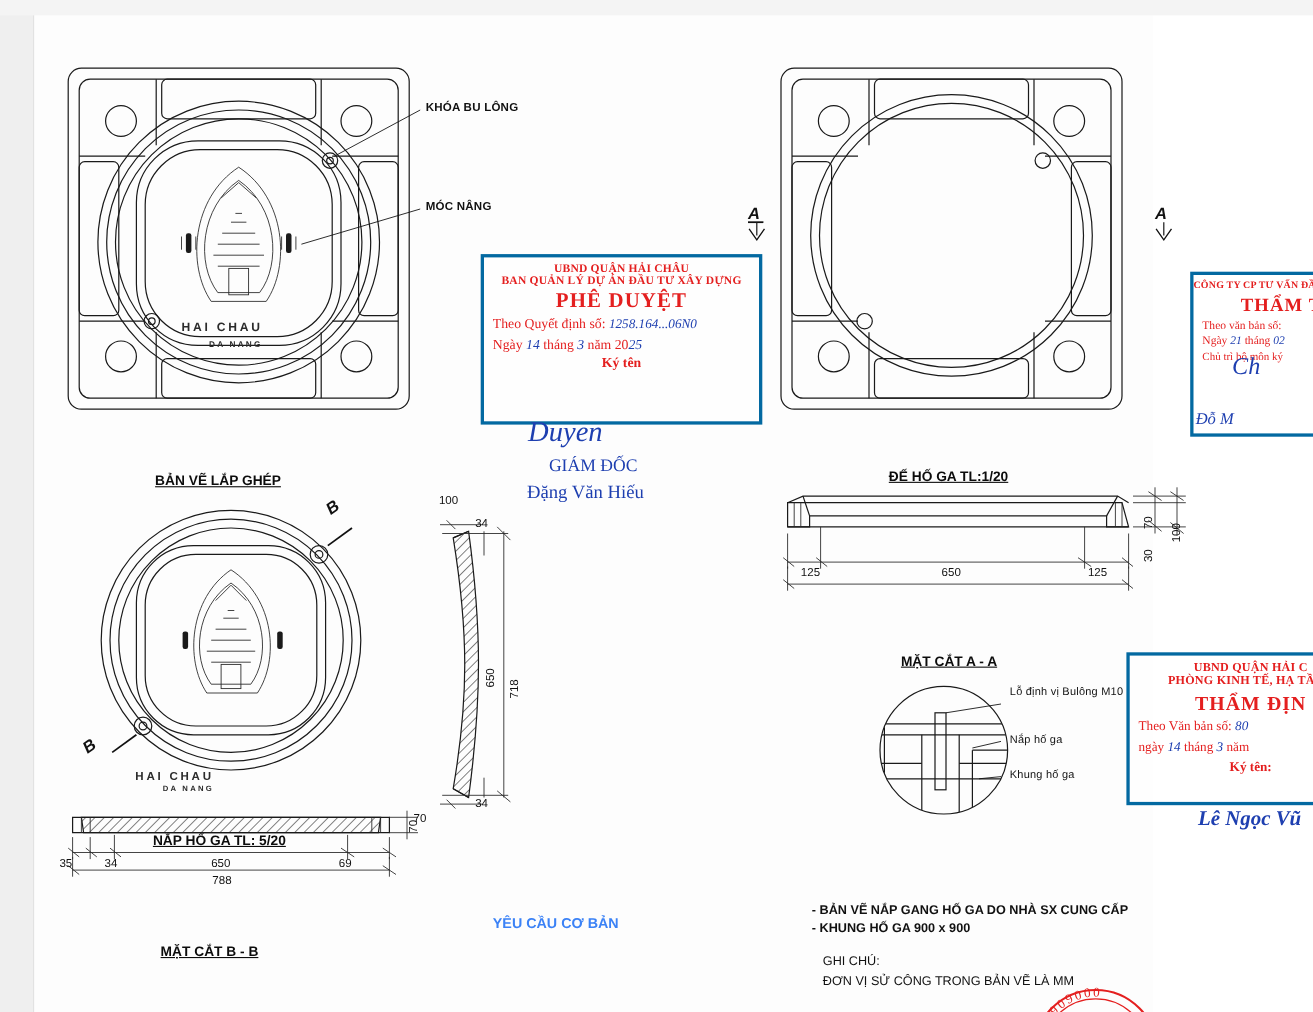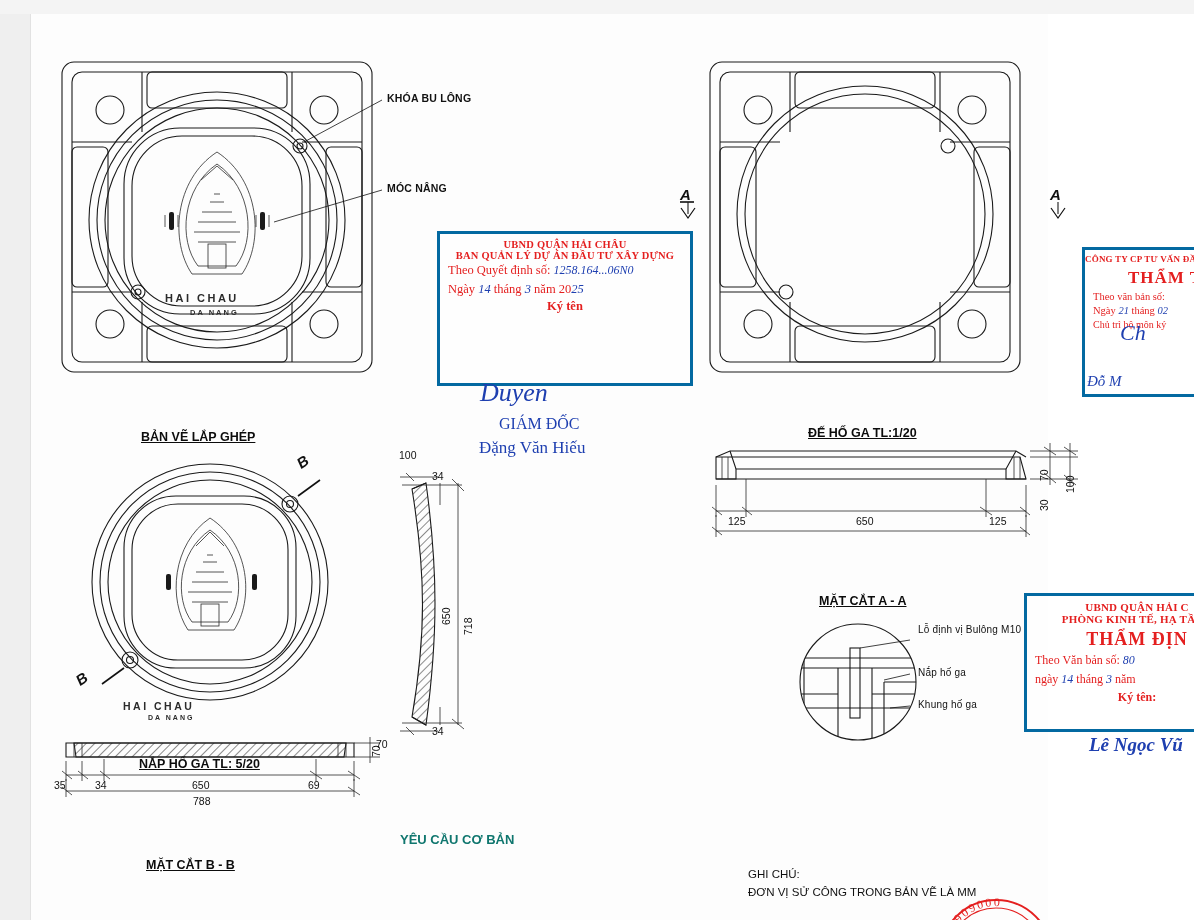--- a/index.html
+++ b/index.html
@@ -71,22 +71,23 @@
     position: absolute;
     font-size: 11.5px;
     line-height: 16px;
     color: #111;
     white-space: pre-line;
   }
   .notes-title {
     position: absolute;
     font-size: 13px;
     font-weight: bold;
-    color: #0f766e;
-    white-space: nowrap;
+    color: #3b82f6;
+    white-space: nowrap;
+    margin-left: 48px;
   }
 
   
   .stamp {
     position: absolute;
     border: 3px solid #0369a1;
     color: #e41f1f;
     background: rgba(255,255,255,.55);
     font-family: "Liberation Serif", serif;
     overflow: hidden;
@@ -365,26 +366,29 @@
       <path class="leader" d="M86 58 L112 52"></path>
       <path class="leader" d="M92 86 L112 84"></path>
     </svg>
     <div class="label" style="left:120px; top:2px; font-size:10px;">Lỗ định vị Bulông M10</div>
     <div class="label" style="left:120px; top:45px; font-size:10px;">Nắp hố ga</div>
     <div class="label" style="left:120px; top:77px; font-size:10px;">Khung hố ga</div>
   </div>
 
   <div class="notes-title" style="left:400px; top:832px;">YÊU CẦU CƠ BẢN</div>
 
+  <div class="notes" style="left:738px; top:820px; width:360px; font-weight:bold; font-size:11.5px;">- BẢN VẼ NẮP GANG HỐ GA DO NHÀ SX CUNG CẤP
+- KHUNG HỐ GA 900 x 900</div>
   <div class="notes" style="left:748px; top:866px; font-size:11.5px;">GHI CHÚ:</div>
   <div class="notes" style="left:748px; top:884px; font-size:11.5px;">ĐƠN VỊ SỬ CÔNG TRONG BẢN VẼ LÀ MM</div>
 
   <div class="stamp" style="left:437px; top:231px; width:250px; height:144px; padding-top:5px;">
     <div class="s-line s-small">UBND QUẬN HẢI CHÂU</div>
     <div class="s-line s-small">BAN QUẢN LÝ DỰ ÁN ĐẦU TƯ XÂY DỰNG</div>
+    <div class="s-line s-big">PHÊ DUYỆT</div>
     <div class="s-txt" style="margin-top:2px;">
       <span>Theo Quyết định số:</span>
       <span style="color:#1e3fb0; font-style:italic; font-size:12px;">1258.164...06N0</span>
     </div>
     <div class="s-txt" style="margin-top:4px;">
       <span>Ngày</span>
       <span style="color:#1e3fb0; font-style:italic;">14</span>
       <span>tháng</span>
       <span style="color:#1e3fb0; font-style:italic;">3</span>
       <span>năm 20</span><span style="color:#1e3fb0; font-style:italic;">25</span>

